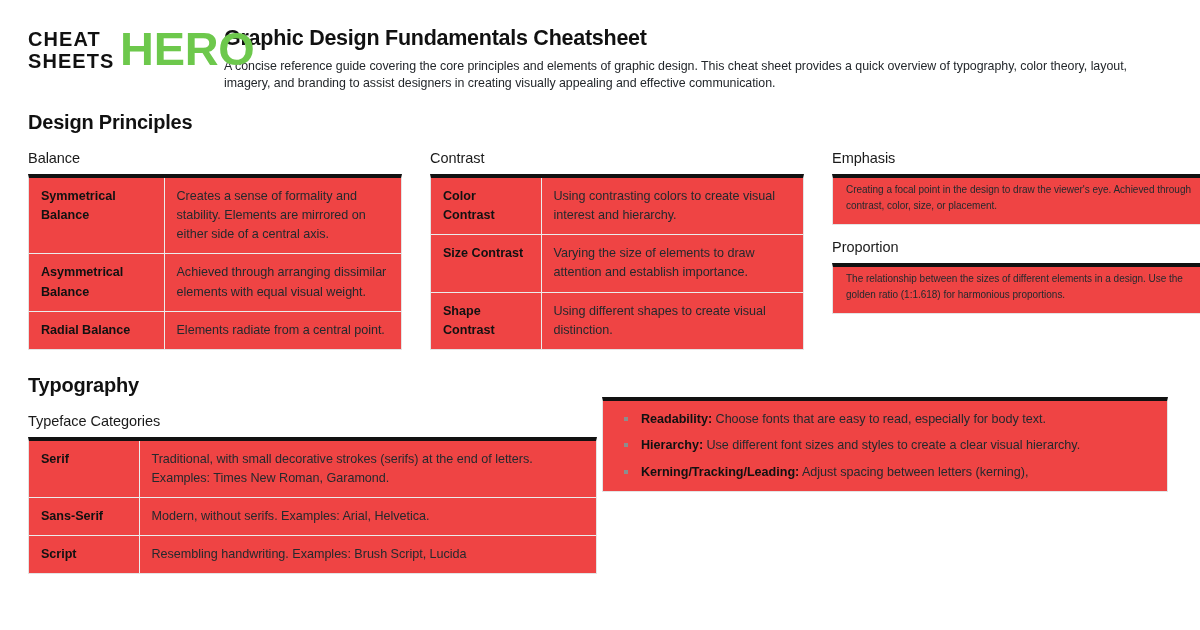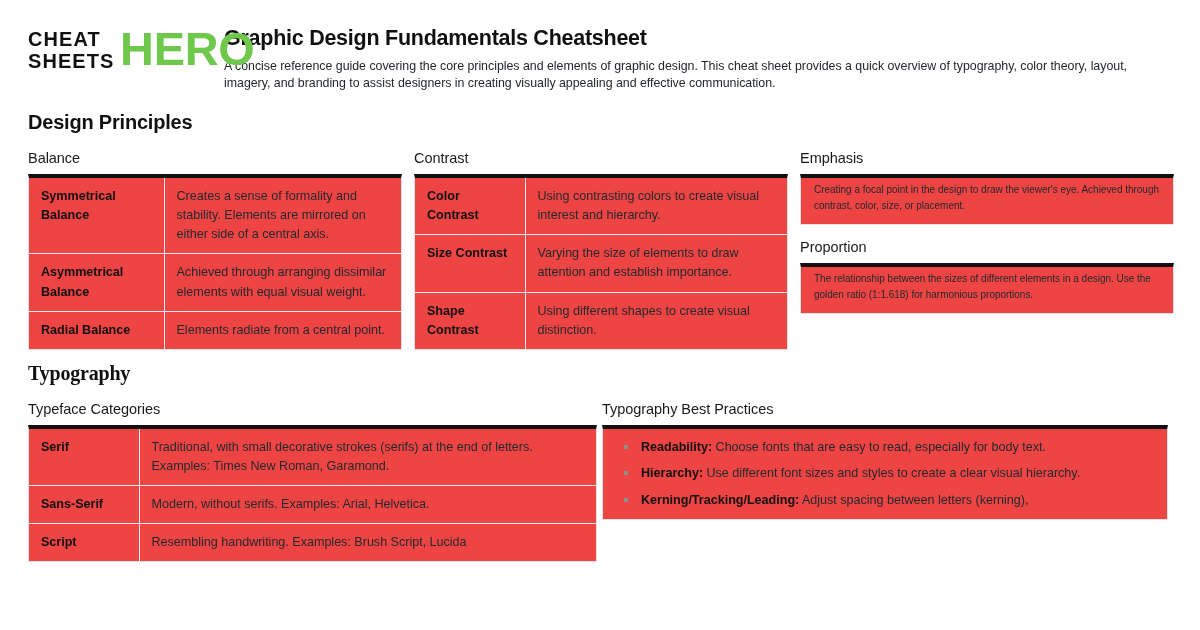--- a/index.html
+++ b/index.html
@@ -100,37 +100,37 @@
 
   
   .section-title {
     font-size: 20px;
     font-weight: 700;
     color: #111111;
     letter-spacing: -0.01em;
     margin: 14px 0 0 0;
   }
 
-  .section-title.typography-title { margin-top: 12px; font-family: Liberation Serif, serif; }
+  .section-title.typography-title { margin-top: 24px; }
 
   .subsection-title {
     font-size: 14.5px;
     font-weight: 400;
     color: #1a1a1a;
     letter-spacing: -0.003em;
     margin: 16px 0 8px 0;
   }
 
   .subsection-title.tight { margin-top: 14px; }
 
   
   .principles-grid {
     display: grid;
     grid-template-columns: 374px 374px 374px;
-    column-gap: 12px;
+    column-gap: 28px;
     align-items: start;
   }
 
   .typography-grid {
     display: grid;
     grid-template-columns: 569px 566px;
     column-gap: 5px;
     align-items: start;
   }
 
@@ -318,21 +318,20 @@
               <tr>
                 <td class="k">Script</td>
                 <td class="v">Resembling handwriting. Examples: Brush Script, Lucida</td>
               </tr>
             </tbody>
           </table>
         </div>
       </div>
 
       <div class="col">
-        <div class="subsection-title">Typography Best Practices</div>
         <div class="card">
           <ul class="bullets">
             <li>
               <span class="bullet-dot"></span>
               <b>Readability:</b><span> Choose fonts that are easy to read, especially for body text.</span>
             </li>
             <li>
               <span class="bullet-dot"></span>
               <b>Hierarchy:</b><span> Use different font sizes and styles to create a clear visual hierarchy.</span>
             </li>

